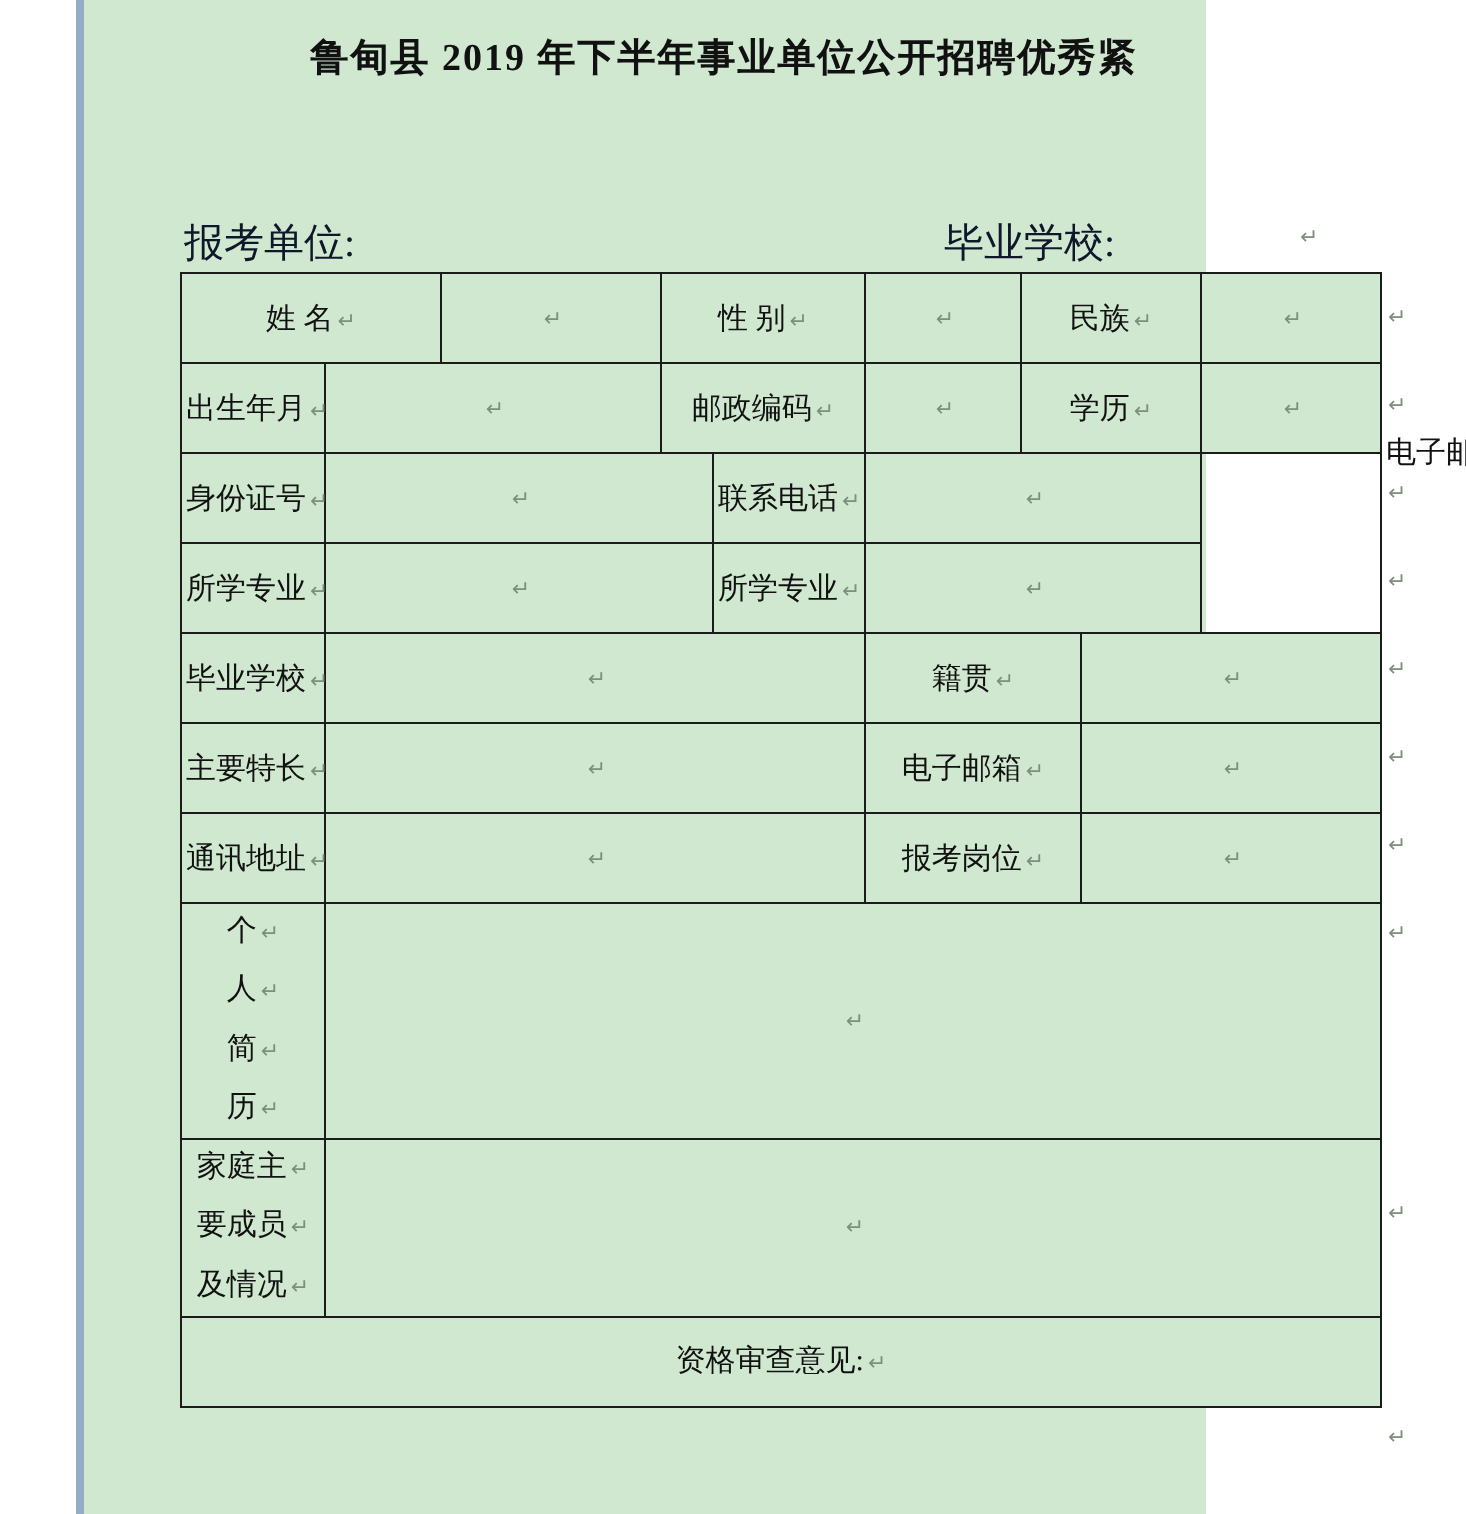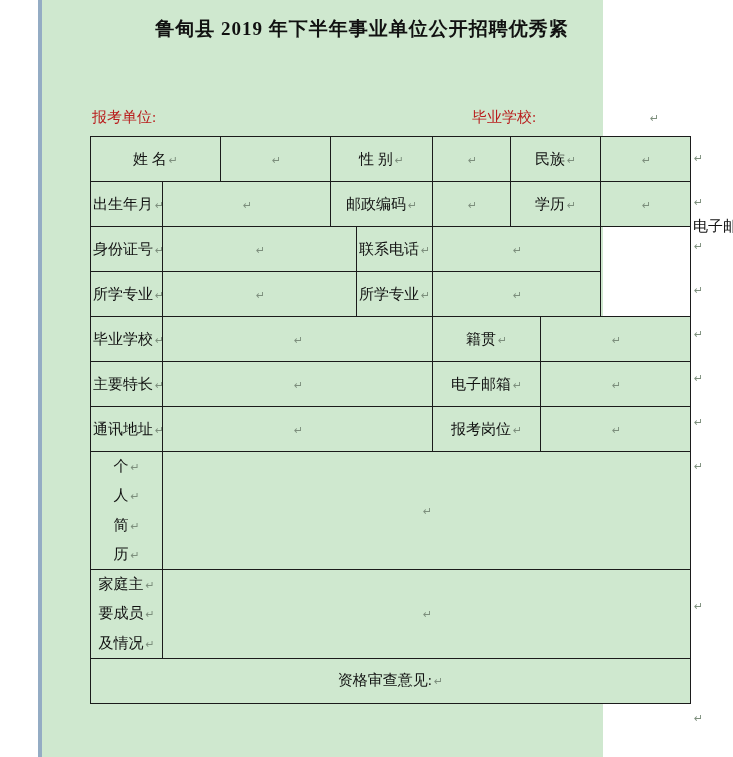--- a/index.html
+++ b/index.html
@@ -43,22 +43,22 @@
   
   #header-row {
     position: absolute;
     left: 0;
     top: 108px;
     width: 660px;
     height: 26px;
   }
   .hdr-label {
     position: absolute;
-    font-size: 15px;
-    color: #b91c1c;
+    font-size: 20px;
+    color: #0f172a;
     white-space: nowrap;
   }
   #label-apply-unit { left: 50px; top: 0; }
   #label-apply-post { left: 430px; top: 0; }
 
   
   .pilcrow {
     color: #7d8f7d;
     font-size: 11px;
     font-family: "DejaVu Sans", sans-serif;

